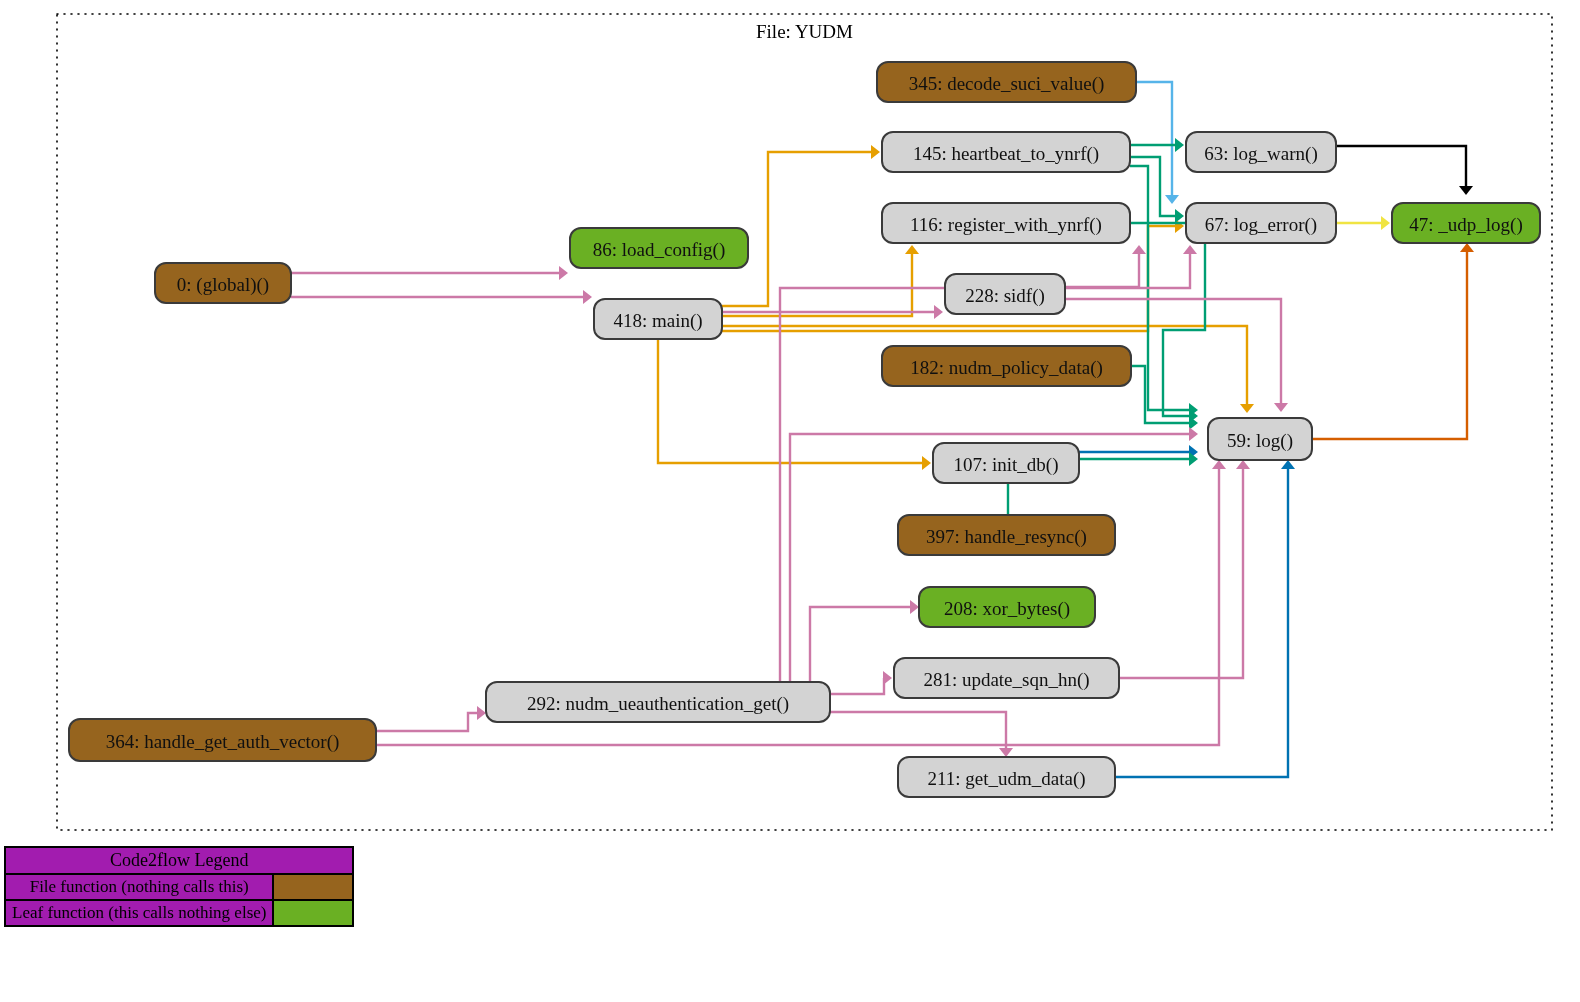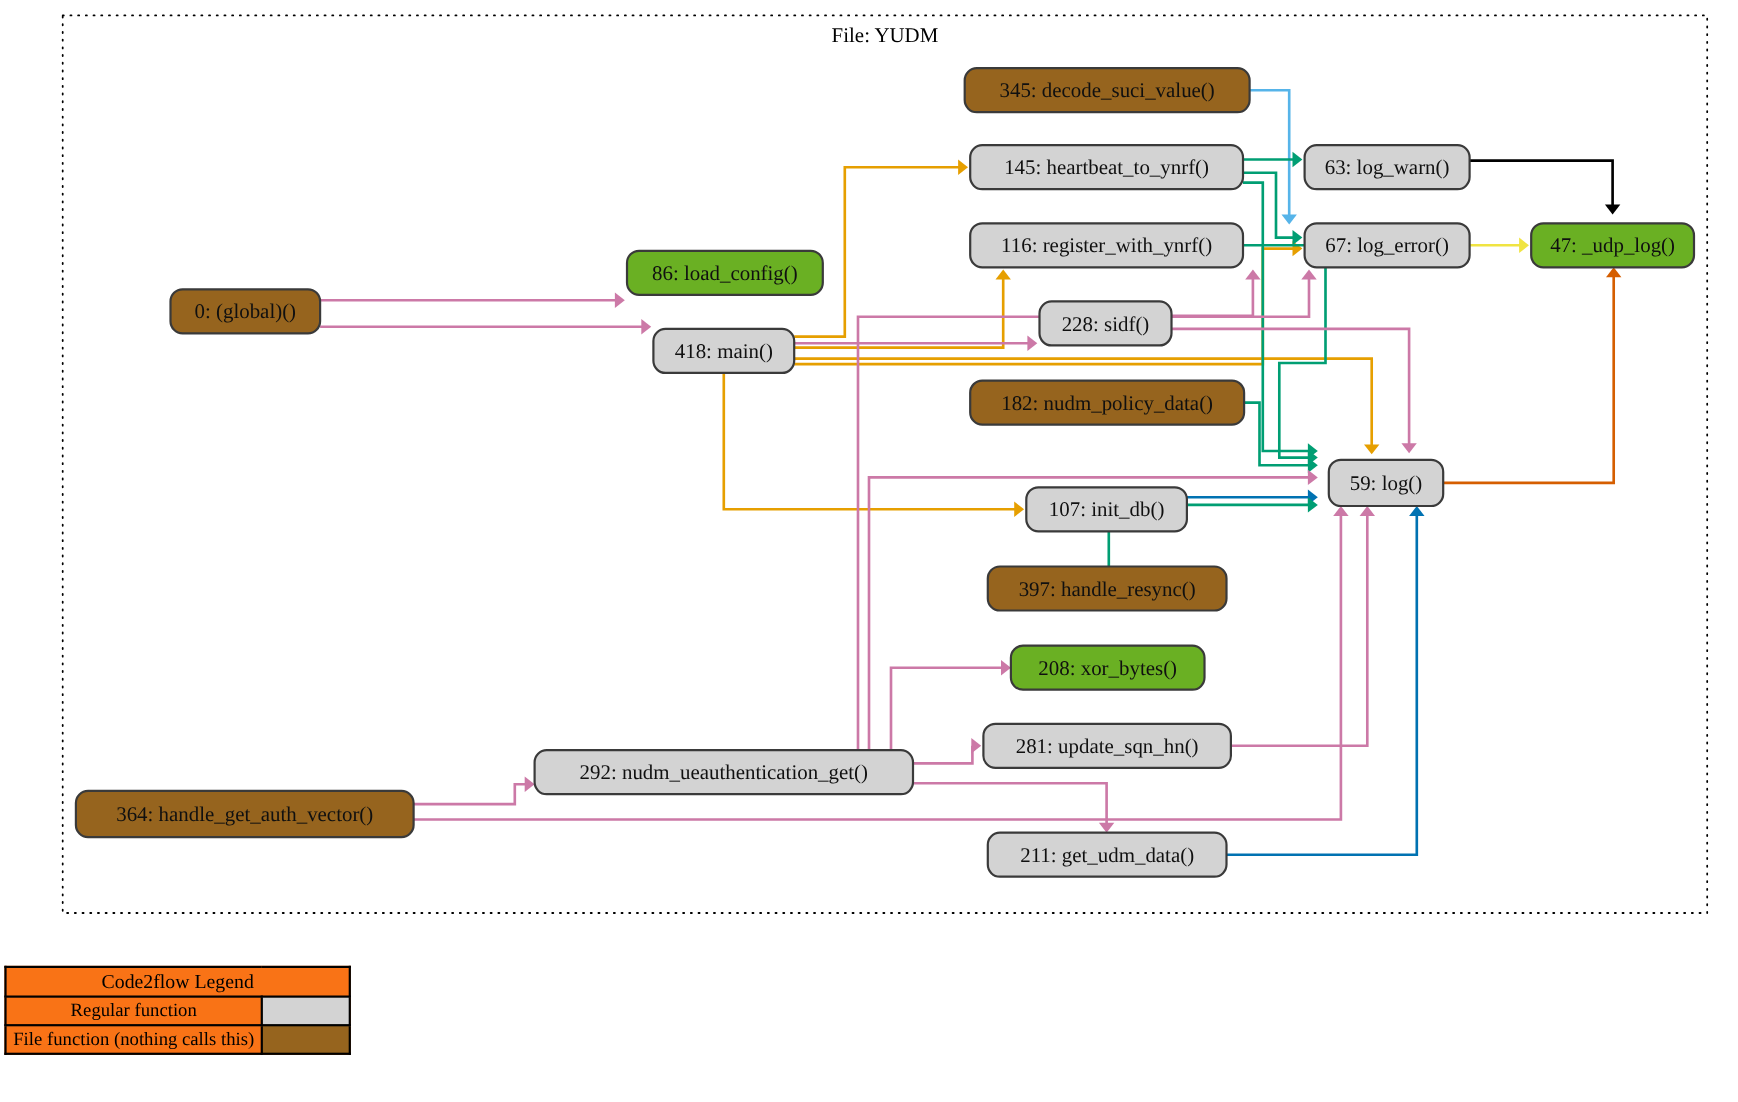--- a/index.html
+++ b/index.html
@@ -49,25 +49,24 @@
     stroke-dasharray: 1 6;
     stroke-linecap: round;
   }
   .edge {
     fill: none;
     stroke-width: 2.4;
   }
   .legend-table {
     position: absolute;
     border-collapse: collapse;
-    background: #f97316;
+    background: #a21caf;
     font-family: "Liberation Serif", "DejaVu Serif", serif;
     font-size: 17px;
     color: #000;
-    margin-top: 32px;
   }
   .legend-table, .legend-table td {
     border: 2px solid #000;
   }
   .legend-table td {
     padding: 2px 6px;
     text-align: center;
     white-space: nowrap;
   }
   .legend-title-cell {
@@ -232,24 +231,24 @@
           <text x="1260" y="440" class="node-label">59: log()</text>
         </g>
       </g>
   </svg>
 
   <table class="legend-table" style="left:4px; top:846px;">
     <tbody id="legend-body">
       <tr>
         <td class="legend-title-cell" colspan="2">Code2flow Legend</td>
       </tr>
-    <tr>
-          <td>Regular function</td>
-          <td class="legend-swatch-cell" style="background: rgb(211, 211, 211);"></td>
-        </tr>
         <tr>
           <td>File function (nothing calls this)</td>
           <td class="legend-swatch-cell" style="background: rgb(150, 100, 30);"></td>
         </tr>
+        <tr>
+          <td>Leaf function (this calls nothing else)</td>
+          <td class="legend-swatch-cell" style="background: rgb(106, 176, 35);"></td>
+        </tr>
       </tbody>
   </table>
 
 </div>
 
 </body></html>

